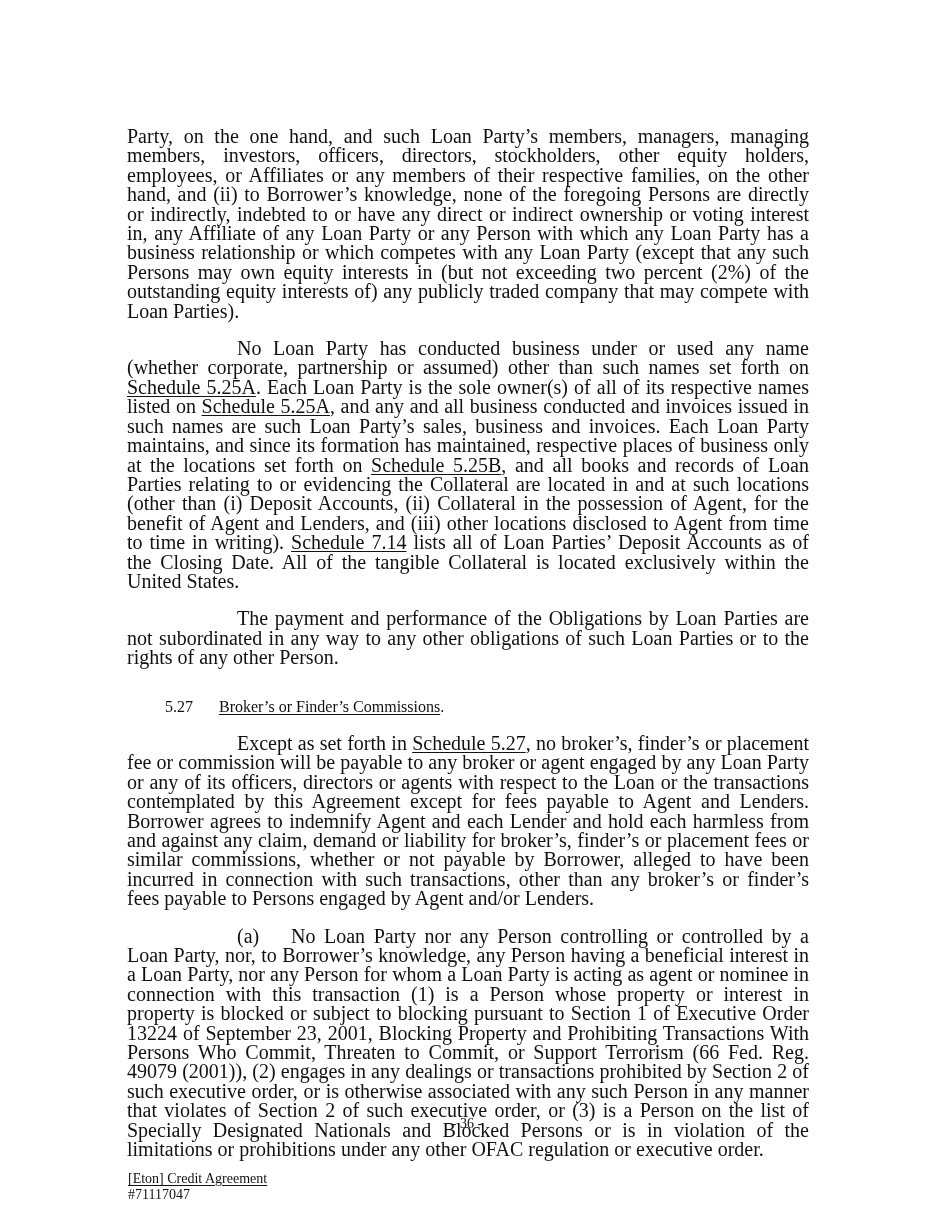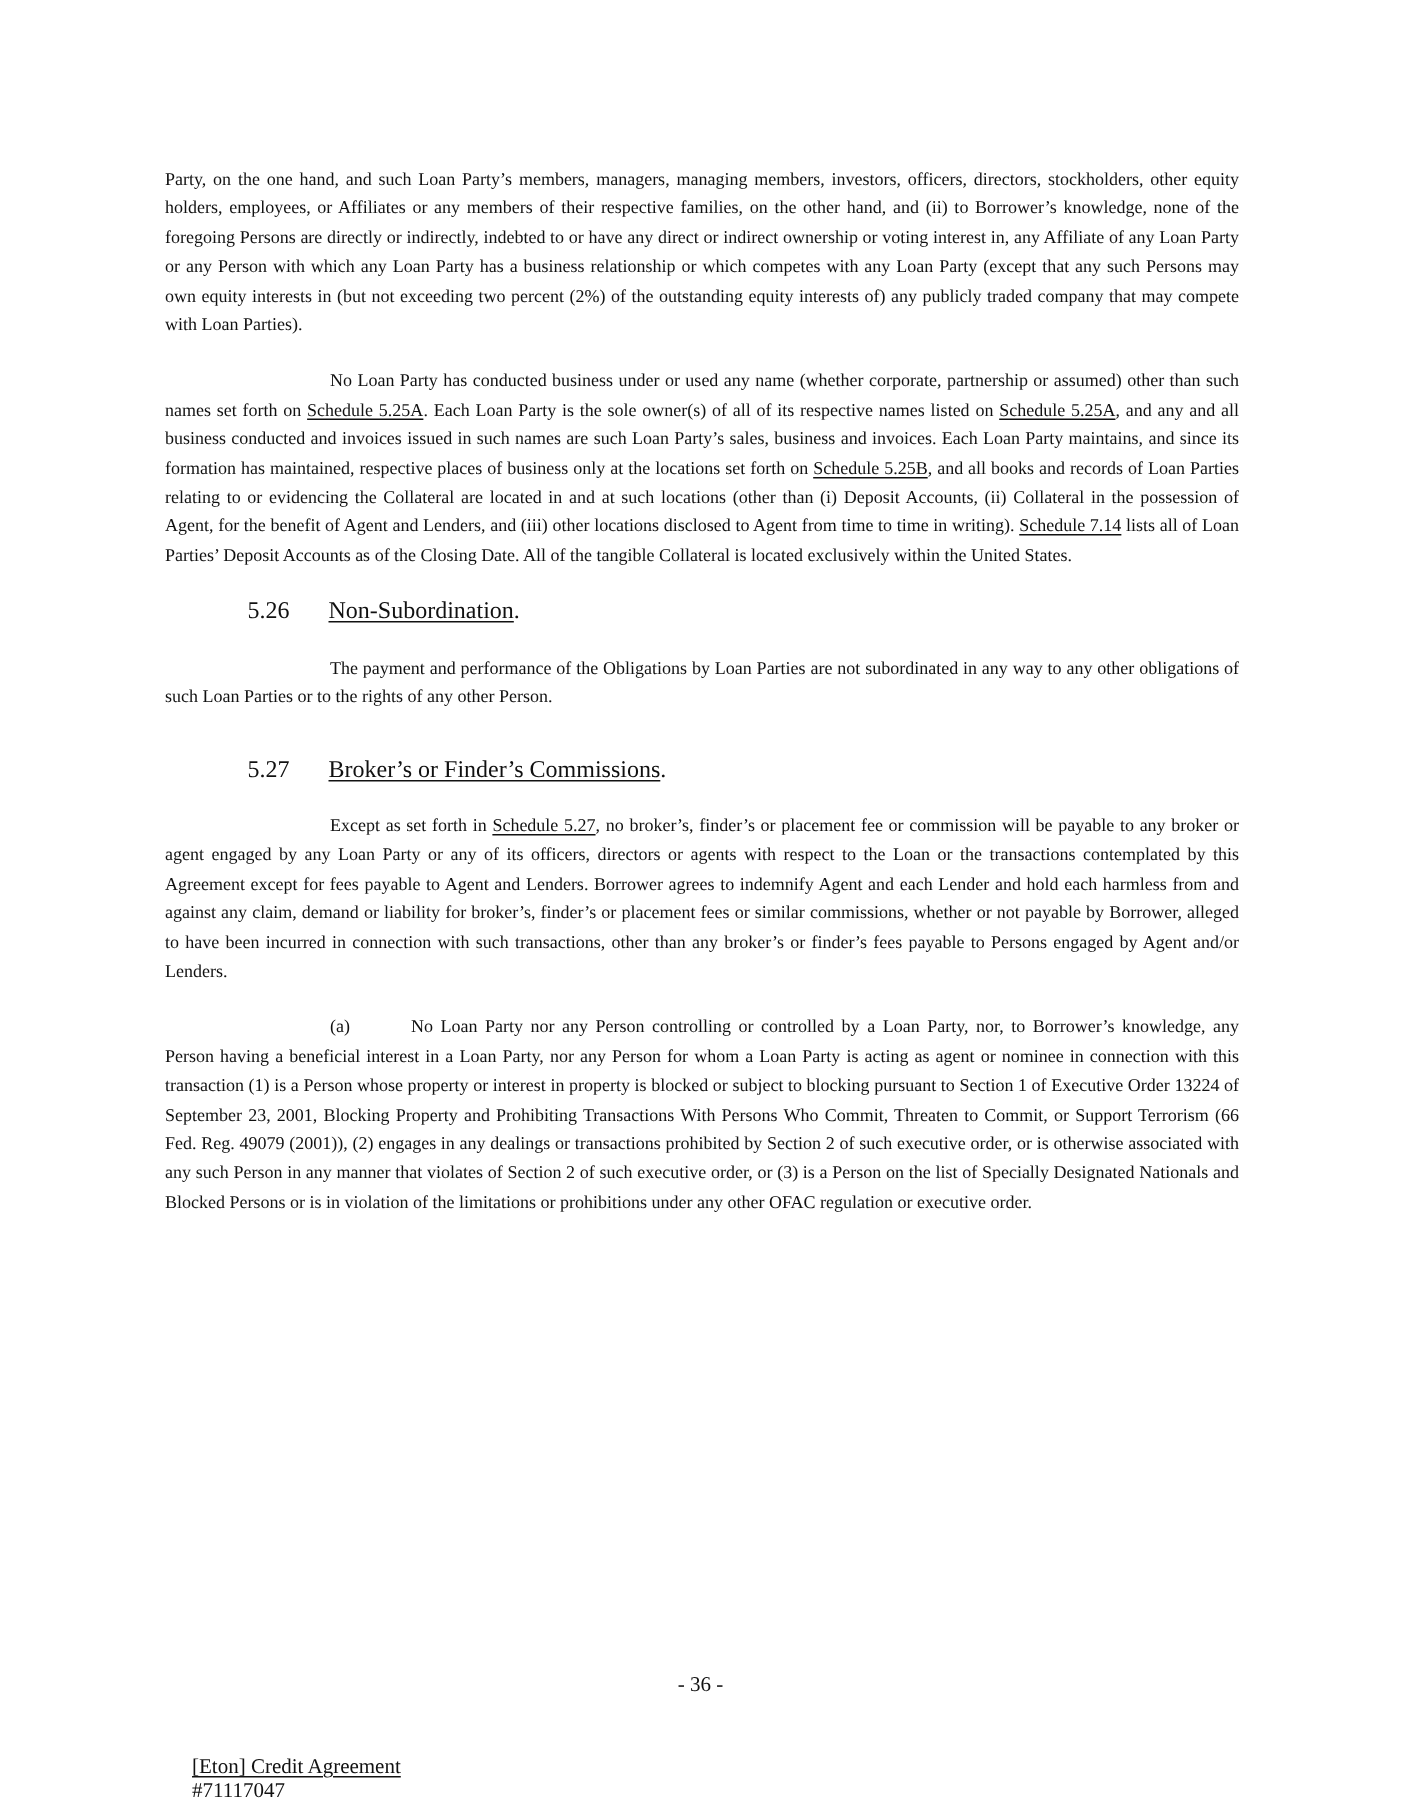--- a/index.html
+++ b/index.html
@@ -3,22 +3,22 @@
 <meta charset="utf-8">
 <style>
   html, body { margin: 0; padding: 0; background: #ffffff; }
   body {
     width: 934px; height: 1208px; position: relative; overflow: hidden;
     font-family: "Liberation Serif", "DejaVu Serif", serif;
     color: #111111;
   }
   .page { position: absolute; left: 110px; top: 110px; width: 716px; }
   .para {
-    font-size: 12px; line-height: 19.4px; text-align: justify;
-    margin: 0;
+    font-size: 20px; line-height: 19.4px; text-align: justify;
+    margin: 17px;
   }
   .para.indent { text-indent: 110px; }
   .heading {
     font-size: 16px; line-height: 19.4px; margin: 0;
     padding-left: 55px; position: relative;
   }
   .heading .num { display: inline-block; width: 54px; }
   u, .u { text-decoration: underline; text-underline-offset: 2px; text-decoration-thickness: 1px; }
   .subnum { display: inline-block; width: 54px; text-indent: 0; }
   .footer-page {
@@ -33,21 +33,20 @@
 </head>
 <body>
 
 <div class="page">
 
   <p class="para">Party, on the one hand, and such Loan Party’s members, managers, managing members, investors, officers, directors, stockholders, other equity holders, employees, or Affiliates or any members of their respective families, on the other hand, and (ii) to Borrower’s knowledge, none of the foregoing Persons are directly or indirectly, indebted to or have any direct or indirect ownership or voting interest in, any Affiliate of any Loan Party or any Person with which any Loan Party has a business relationship or which competes with any Loan Party (except that any such Persons may own equity interests in (but not exceeding two percent (2%) of the outstanding equity interests of) any publicly traded company that may compete with Loan Parties).</p>
 
 
   <p class="para indent" style="margin-top:18px;"><span>No Loan Party has conducted business under or used any name (whether corporate, partnership or assumed) other than such names set forth on </span><span class="u">Schedule 5.25A</span><span>.  Each Loan Party is the sole owner(s) of all of its respective names listed on </span><span class="u">Schedule 5.25A</span><span>, and any and all business conducted and invoices issued in such names are such Loan Party’s sales, business and invoices.  Each Loan Party maintains, and since its formation has maintained, respective places of business only at the locations set forth on </span><span class="u">Schedule 5.25B</span><span>, and all books and records of Loan Parties relating to or evidencing the Collateral are located in and at such locations (other than (i) Deposit Accounts, (ii) Collateral in the possession of Agent, for the benefit of Agent and Lenders, and (iii) other locations disclosed to Agent from time to time in writing).  </span><span class="u">Schedule 7.14</span><span> lists all of Loan Parties’ Deposit Accounts as of the Closing Date.  All of the tangible Collateral is located exclusively within the United States.</span></p>
 
-  <p class="heading" style="margin-top:18px;"><span class="num">5.26</span><span class="u">Non-Subordination</span><span>.</span></p>
 
   <p class="para indent" style="margin-top:18px;"><span>The payment and performance of the Obligations by Loan Parties are not subordinated in any way to any other obligations of such Loan Parties or to the rights of any other Person.</span></p>
 
   <p class="heading" style="margin-top:29px;font-family:Liberation Serif, serif;"><span class="num">5.27</span><span class="u">Broker’s or Finder’s Commissions</span><span>.</span></p>
 
   <p class="para indent" style="margin-top:18px;"><span>Except as set forth in </span><span class="u">Schedule 5.27</span><span>, no broker’s, finder’s or placement fee or commission will be payable to any broker or agent engaged by any Loan Party or any of its officers, directors or agents with respect to the Loan or the transactions contemplated by this Agreement except for fees payable to Agent and Lenders.  Borrower agrees to indemnify Agent and each Lender and hold each harmless from and against any claim, demand or liability for broker’s, finder’s or placement fees or similar commissions, whether or not payable by Borrower, alleged to have been incurred in connection with such transactions, other than any broker’s or finder’s fees payable to Persons engaged by Agent and/or Lenders.</span></p>
 
 
   <p class="para indent" style="margin-top:18px;"><span class="subnum">(a)</span><span>No Loan Party nor any Person controlling or controlled by a Loan Party, nor, to Borrower’s knowledge, any Person having a beneficial interest in a Loan Party, nor any Person for whom a Loan Party is acting as agent or nominee in connection with this transaction (1) is a Person whose property or interest in property is blocked or subject to blocking pursuant to Section 1 of Executive Order 13224 of September 23, 2001, Blocking Property and Prohibiting Transactions With Persons Who Commit, Threaten to Commit, or Support Terrorism (66 Fed. Reg. 49079 (2001)), (2) engages in any dealings or transactions prohibited by Section 2 of such executive order, or is otherwise associated with any such Person in any manner that violates of Section 2 of such executive order, or (3) is a Person on the list of Specially Designated Nationals and Blocked Persons or is in violation of the limitations or prohibitions under any other OFAC regulation or executive order.</span></p>
 

